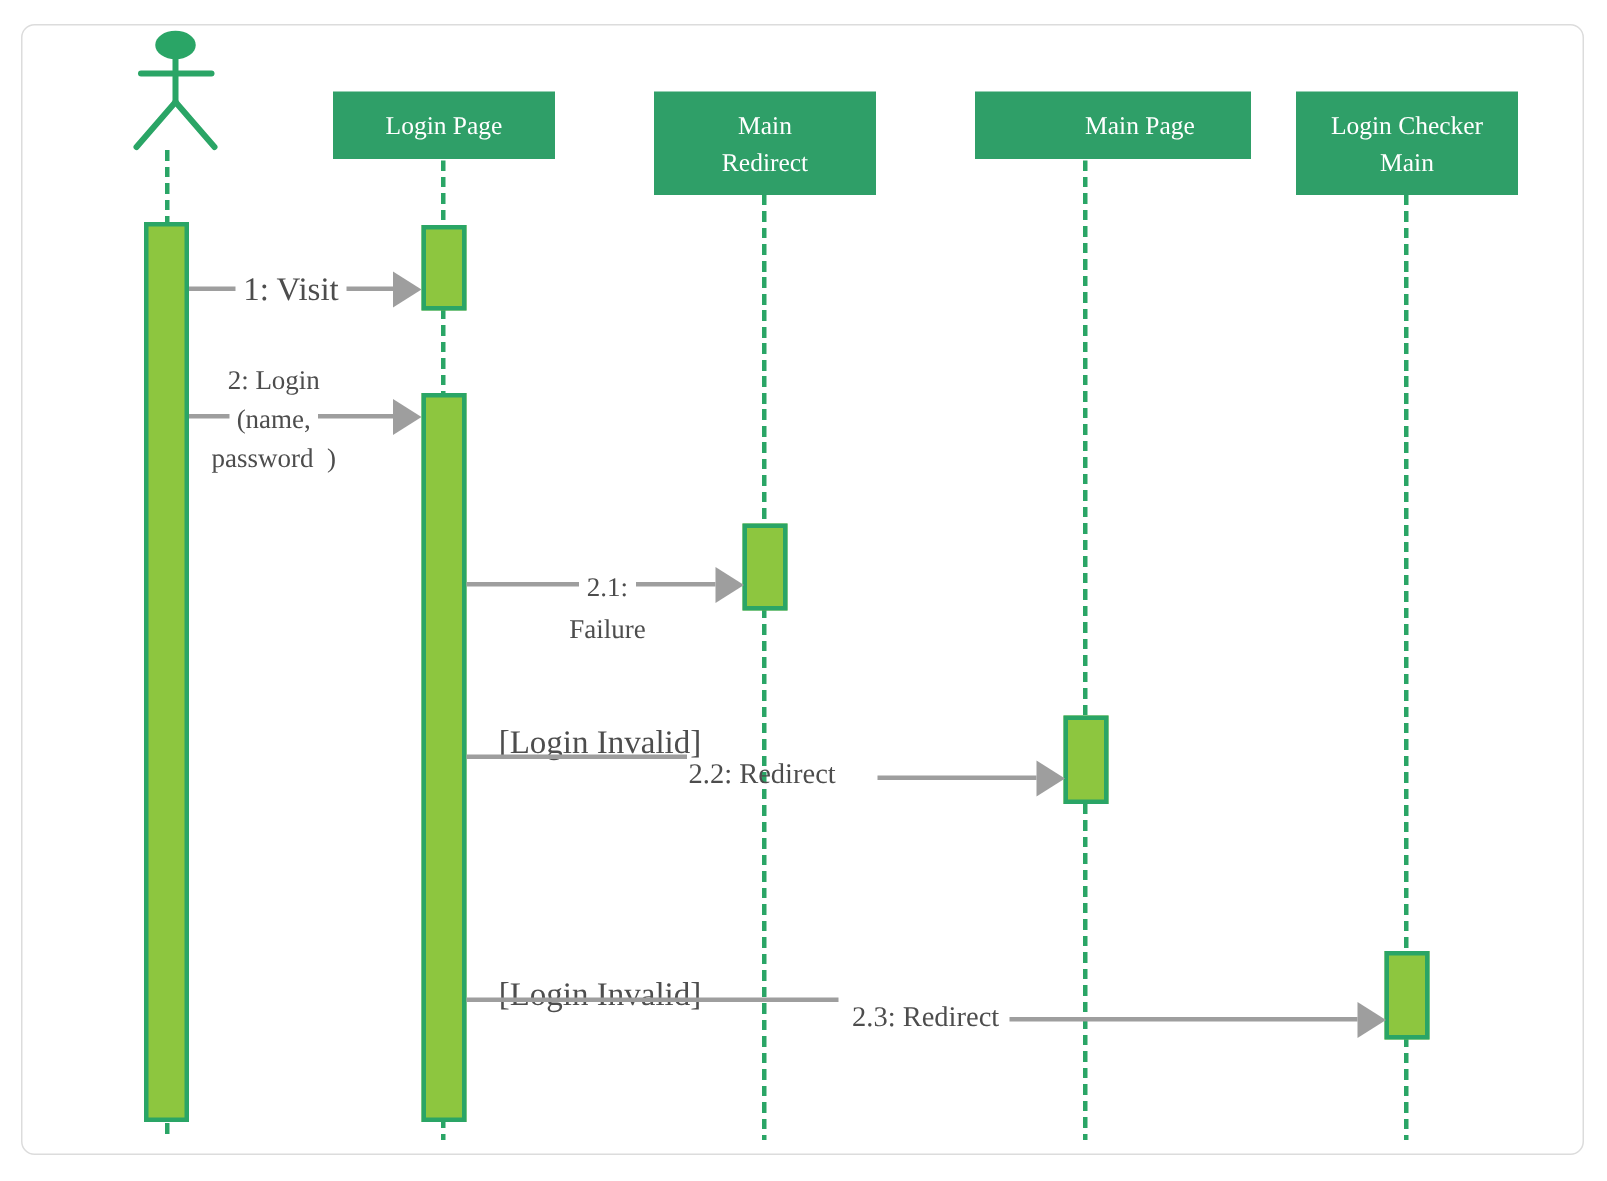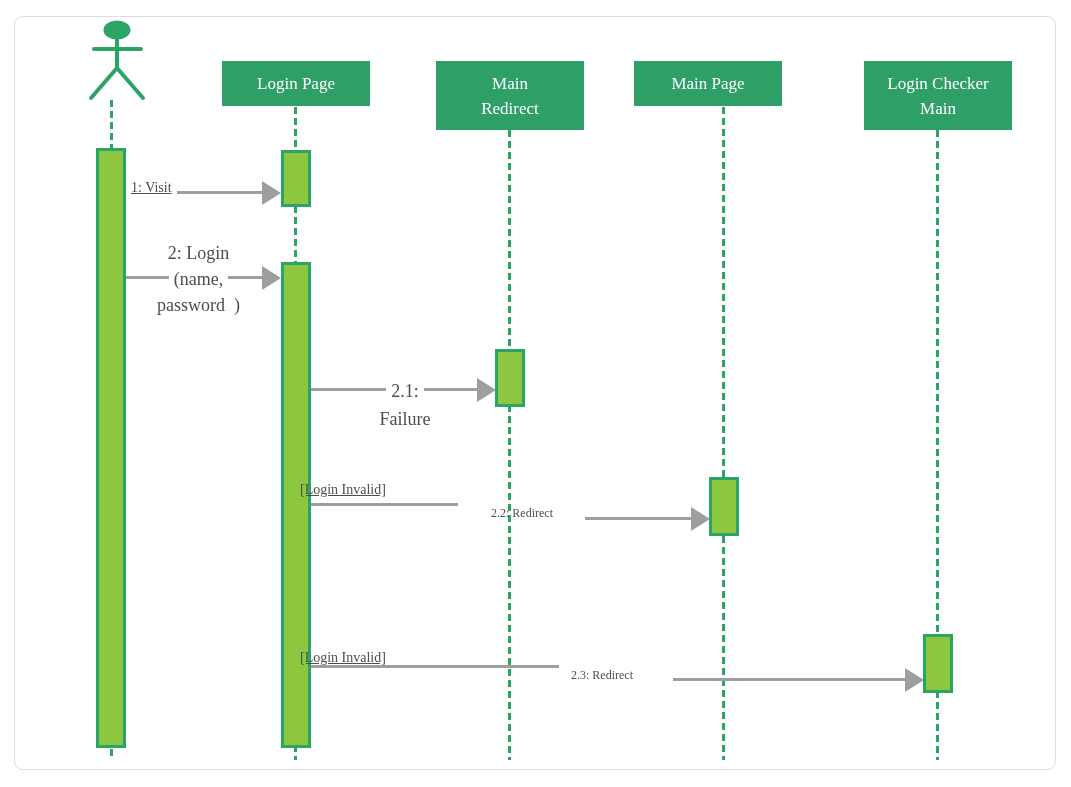--- a/index.html
+++ b/index.html
@@ -34,64 +34,64 @@
   
   .header {
     position: absolute; top: 61px; width: 148px; background: var(--header_bg);
     color: #fff; display: flex; flex-direction: column; align-items: center;
     justify-content: center; text-align: center; font-size: 17px; line-height: 25px;
   }
   .header.single { height: 45px; }
   .header.double { height: 69px; }
   #hdr-lp { left: 222px; }
   #hdr-lc { left: 436px; }
-  #hdr-mp { left: 634px; }
+  #hdr-mp { left: 650px; padding-left: 36px; }
   #hdr-lf { left: 864px; }
   
   .bar {
     position: absolute; width: 24px;
     border: 3px solid var(--stroke); background: var(--bar_fill);
   }
   #bar-user { left: 96px;  top: 148px; height: 594px; }
   #bar-lp1  { left: 281px; top: 150px; height: 51px;  }
   #bar-lp2  { left: 281px; top: 262px; height: 480px; }
   #bar-lc   { left: 495px; top: 349px; height: 52px;  }
   #bar-mp   { left: 709px; top: 477px; height: 53px;  }
   #bar-lf   { left: 923px; top: 634px; height: 53px;  }
   
   .mline { position: absolute; height: 3px; background: var(--arrow); }
   .ahead {
     position: absolute; width: 0; height: 0;
     border-top: 12px solid transparent; border-bottom: 12px solid transparent;
     border-left: 19px solid var(--arrow);
   }
-  .mlabel { position: absolute; font-size: 12px; white-space: pre; margin-left: 32px; }
-  .mcenter { position: absolute; font-size: 14px; text-decoration: underline; }
+  .mlabel { position: absolute; font-size: 19px; white-space: pre; }
+  .mcenter { position: absolute; text-align: center; font-size: 22px; }
   .mcol {
     position: absolute; display: flex; flex-direction: column;
     align-items: center; font-size: 18px;
   }
   .mcol span, .mask { background: #fff; padding: 0 5px; white-space: pre; }
   #m1-line  { left: 126px; top: 191px; width: 136px; }
   #m1-head  { left: 262px; top: 181px; }
   #m1-labelwrap { left: 126px; top: 180px; width: 136px; }
   #m2-line  { left: 126px; top: 276px; width: 136px; }
   #m2-head  { left: 262px; top: 266px; }
-  #m2-col   { left: 126px; top: 240px; width: 145px; line-height: 26px; }
+  #m2-col   { left: 110px; top: 240px; width: 145px; line-height: 26px; }
   #m21-line { left: 311px; top: 388px; width: 166px; }
   #m21-head { left: 477px; top: 378px; }
   #m21-col  { left: 345px; top: 377px; width: 120px; line-height: 28px; font-family: Liberation Serif, serif; }
   #m22-guard { left: 300px; top: 482px; width: 200px; }
   #m22-seg1 { left: 311px; top: 503px; width: 147px; }
   #m22-label { left: 459px; top: 506px; }
   #m22-seg2 { left: 585px; top: 517px; width: 106px; }
   #m22-head { left: 691px; top: 507px; }
   #m23-guard { left: 300px; top: 650px; width: 200px; }
   #m23-seg1 { left: 311px; top: 665px; width: 248px; }
-  #m23-label { left: 539px; top: 668px; }
+  #m23-label { left: 568px; top: 668px; }
   #m23-seg2 { left: 673px; top: 678px; width: 232px; }
   #m23-head { left: 905px; top: 668px; }
   
   #actor { position: absolute; left: 85px; top: 13px; }
 </style>
 </head>
 <body>
 
 <div class="canvas">
   <div class="frame"></div>

